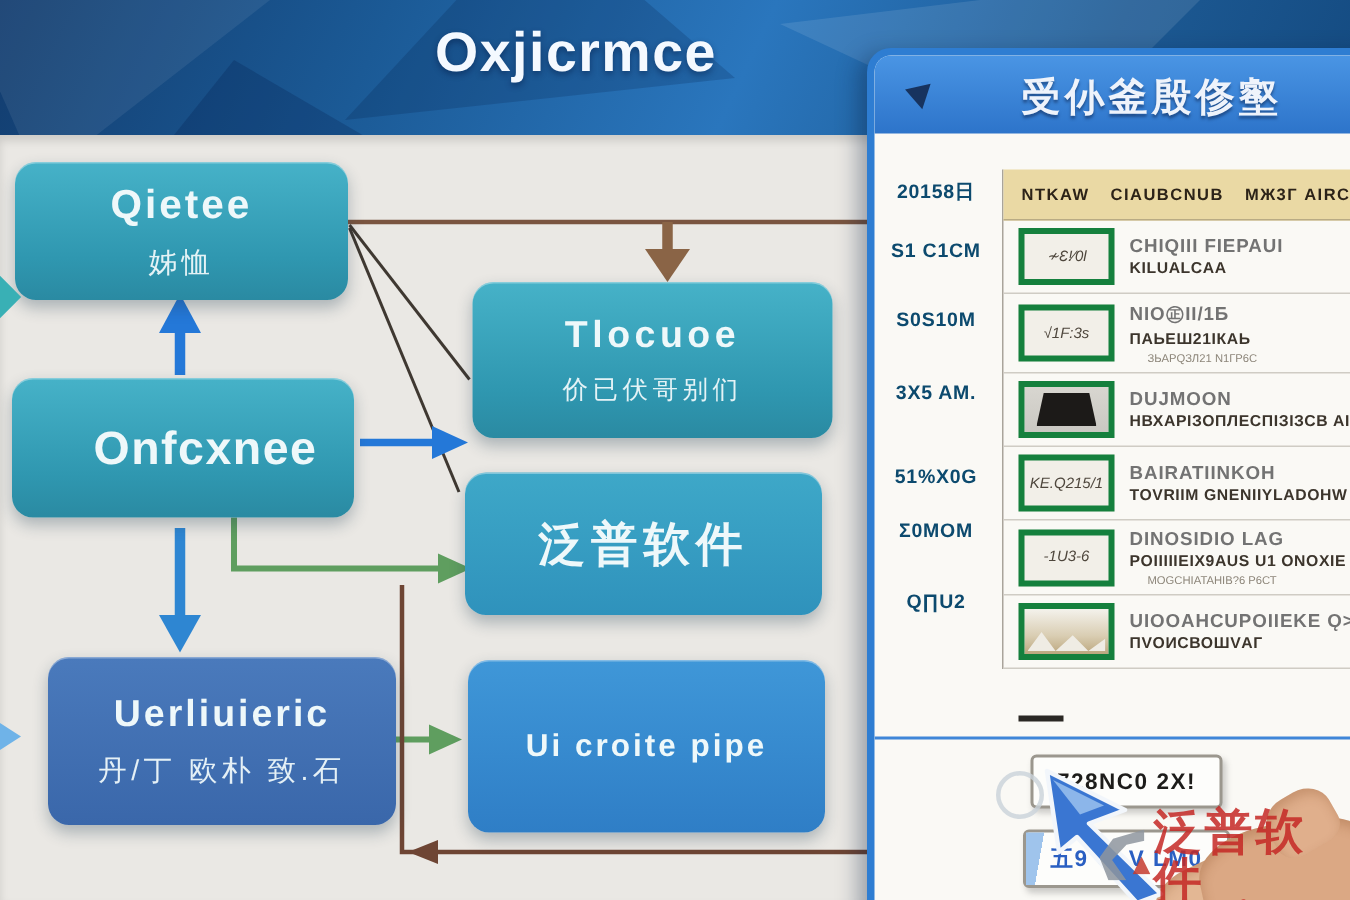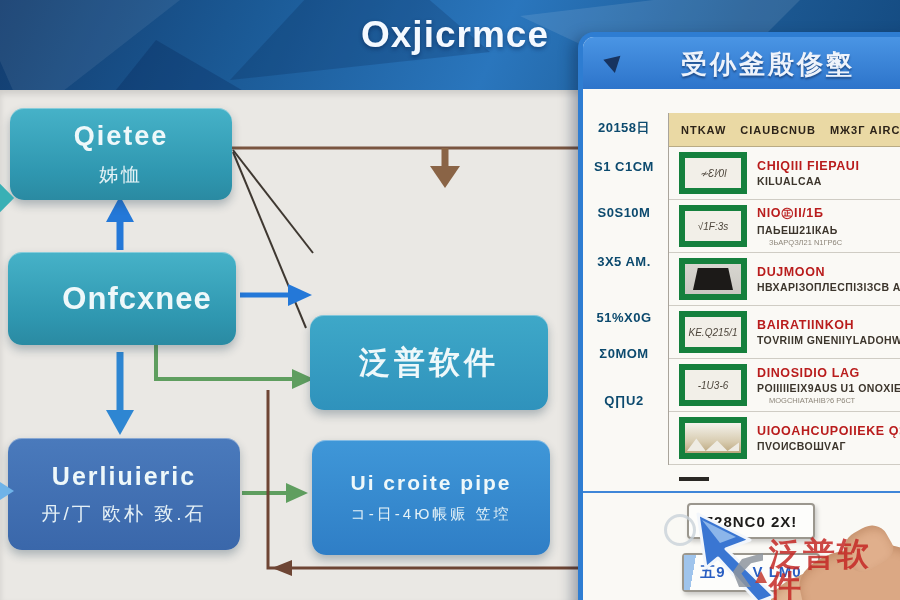--- a/index.html
+++ b/index.html
@@ -8,37 +8,37 @@
 
   
   .header{position:absolute;left:0;top:0;width:900px;height:92px;
     background:linear-gradient(115deg,#123c6e 0%,#1b5a96 28%,#2a76bd 55%,#1d5a94 80%,#144a80 100%);
     overflow:hidden;}
   .facet{position:absolute;background:rgba(255,255,255,.07);}
   .facet.f1{left:-40px;top:-30px;width:220px;height:150px;clip-path:polygon(0 0,100% 20%,30% 100%);}
   .facet.f2{left:230px;top:-60px;width:260px;height:140px;clip-path:polygon(0 100%,50% 0,100% 80%);background:rgba(0,20,60,.18);}
   .facet.f3{left:520px;top:-20px;width:300px;height:120px;clip-path:polygon(0 30%,100% 0,60% 100%);background:rgba(255,255,255,.10);}
   .facet.f4{left:60px;top:40px;width:240px;height:120px;clip-path:polygon(0 100%,40% 0,100% 70%);background:rgba(0,25,70,.22);}
-  .app-title{position:absolute;left:290px;top:14px;width:330px;text-align:center;
+  .app-title{position:absolute;left:290px;top:14px;width:330px;
     color:#f4f9ff;font-size:37px;font-weight:bold;letter-spacing:1px;
     text-shadow:0 2px 4px rgba(0,20,60,.45);}
 
   
   .diagram{position:absolute;left:0;top:90px;width:582px;height:510px;
     background:var(--diagram-bg,#eae8e4);box-shadow:inset 0 4px 6px rgba(0,0,0,.12);}
   .connectors{position:absolute;left:0;top:0;}
   .fc-box{position:absolute;border-radius:14px;color:#eef8fa;text-align:center;
     display:flex;flex-direction:column;justify-content:center;gap:10px;
     box-shadow:0 5px 10px rgba(30,60,80,.30), inset 0 1px 0 rgba(255,255,255,.35);}
   .fc-box .t1{font-weight:bold;letter-spacing:2px;}
   .fc-box .t2{letter-spacing:3px;opacity:.95;}
   .grad-teal{background:linear-gradient(180deg,#46b2c8 0%,#2f97b0 70%,#2a8aa2 100%);}
   .grad-teal2{background:linear-gradient(180deg,#3ea8c8 0%,#2f92bc 100%);}
   .grad-blue{background:linear-gradient(180deg,#3f97d8 0%,#2f7ec6 100%);}
-  .grad-navy{background:linear-gradient(180deg,#4a7abc 0%,#3a67aa 100%);}
+  .grad-navy{background:linear-gradient(180deg,#4a7abc 0%,#3a67aa 100%);margin-left:24px;}
   .box-qietee{left:10px;top:18px;width:222px;height:92px;}
   .box-qietee .t1{font-size:27px;}
   .box-qietee .t2{font-size:19px;}
   .box-onfcxnee{left:8px;top:162px;width:228px;height:93px;}
   .box-onfcxnee .t1{font-size:31px;letter-spacing:1px;padding-left:30px;}
   .box-uerhiteric{left:8px;top:348px;width:232px;height:112px;}
   .box-uerhiteric .t1{font-size:25px;}
   .box-uerhiteric .t2{font-size:19px;}
   .box-tlocuoe{left:315px;top:98px;width:240px;height:104px;}
   .box-tlocuoe .t1{font-size:25px;letter-spacing:3px;}
@@ -65,31 +65,31 @@
     border-top:9px solid transparent;border-bottom:9px solid transparent;border-right:15px solid #17335f;
     transform:rotate(18deg);}
   .panel-body{position:relative;height:100%;}
   .time{position:absolute;left:8px;width:66px;text-align:center;
     color:#0c4a6e;font-size:13px;font-weight:bold;letter-spacing:.5px;}
   .ptable{position:absolute;left:85px;top:24px;width:245px;border-left:1px solid #a9a49b;}
   .ptable-header{display:flex;align-items:center;gap:14px;height:33px;padding:0 0 0 12px;
     background:var(--table-header-bg,#ead9a4);border-bottom:1px solid #b9ab84;
     font-size:11px;font-weight:bold;color:#2c2318;letter-spacing:1px;white-space:nowrap;}
   .prow{display:flex;align-items:center;gap:10px;padding:5px 0 5px 10px;border-bottom:1px solid #cfccc4;cursor:pointer;}
-  .thumb{flex:0 0 56px;height:30px;border:6px solid #15803d;background:#f2efe8;
+  .thumb{flex:0 0 56px;height:30px;border:4px solid #15803d;background:#f2efe8;
     display:flex;align-items:center;justify-content:center;overflow:hidden;
     font-size:10px;font-style:italic;color:#4e463c;white-space:nowrap;}
   .thumb--dark{background:linear-gradient(180deg,#d8d6d0 0%,#cac8c2 100%);position:relative;}
   .thumb--dark::after{content:"";position:absolute;left:8px;top:4px;width:40px;height:22px;
     background:#1c1a18;clip-path:polygon(12% 0,88% 0,100% 100%,0 100%);}
   .thumb--photo{background:linear-gradient(180deg,#f4f2ec 0%,#d9cdb2 60%,#bca77e 100%);position:relative;}
   .thumb--photo::after{content:"";position:absolute;left:2px;bottom:2px;width:52px;height:14px;
     background:#efece4;clip-path:polygon(0 100%,18% 10%,36% 100%,58% 25%,78% 100%,100% 40%,100% 100%);}
   .rtext{display:flex;flex-direction:column;gap:2px;min-width:0;}
-  .rtitle{font-size:12.5px;font-weight:bold;color:#b91c1c;letter-spacing:.6px;white-space:nowrap;}
+  .rtitle{font-size:12.5px;font-weight:bold;color:#737373;letter-spacing:.6px;white-space:nowrap;}
   .rsub{font-size:10.5px;font-weight:bold;color:#3c352c;letter-spacing:.4px;white-space:nowrap;}
   .rnote{font-size:7.5px;color:#8d867a;white-space:nowrap;margin-left:12px;}
   .thumb-underline{position:absolute;left:96px;top:388px;width:30px;height:4px;background:#2a2824;}
   .panel-divider{position:absolute;left:0;top:402px;width:100%;height:2px;background:#3f86d8;}
   .pill{position:absolute;border:2px solid #9b978e;background:#fdfdfb;border-radius:4px;
     box-shadow:2px 3px 4px rgba(60,60,60,.25);display:flex;align-items:center;justify-content:center;
     font-weight:bold;cursor:pointer;}
   .pill.f1{left:104px;top:414px;width:124px;height:32px;font-size:15px;color:#1d1c1a;letter-spacing:1px;}
   .pill.f2{left:99px;top:464px;width:134px;height:35px;font-size:15px;color:#2a5fc2;letter-spacing:1px;}
   .pill.f2::before{content:"";position:absolute;left:0;top:0;bottom:0;width:14px;
@@ -160,26 +160,29 @@
       <div class="t1">Qietee</div>
       <div class="t2">姊恤</div>
     </div>
     <div class="fc-box grad-teal box-onfcxnee">
       <div class="t1">Onfcxnee</div>
     </div>
     <div class="fc-box grad-navy box-uerhiteric">
       <div class="t1">Uerliuieric</div>
       <div class="t2">丹/丁 欧朴 致.石</div>
     </div>
+    <div class="fc-box grad-teal box-tlocuoe">
+      <div class="t1">Tlocuoe</div>
+      <div class="t2">价已伏哥别们</div>
+    </div>
     <div class="fc-box grad-teal2 box-liecol">
       <div class="t1">泛普软件</div>
     </div>
     <div class="fc-box grad-blue box-uicroite">
       <div class="t1">Ui croite pipe</div>
-      <div class="t2">コ-日-4Ю帳赈 笠埪</div>
     </div>
 
     <div class="edge-diamond"></div>
     <div class="edge-arrow"></div>
   </div>
 
   <div class="panel">
     <div class="panel-header">
       <div class="back-icon"></div>
       <div class="panel-title">受仦釜殷俢壑</div>

